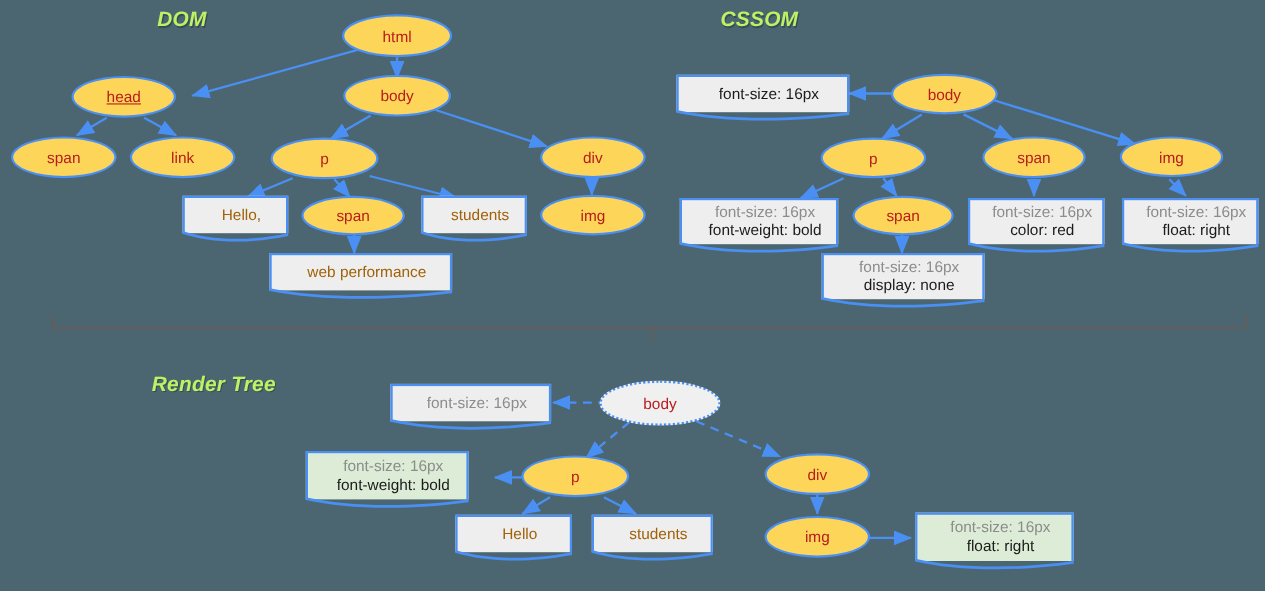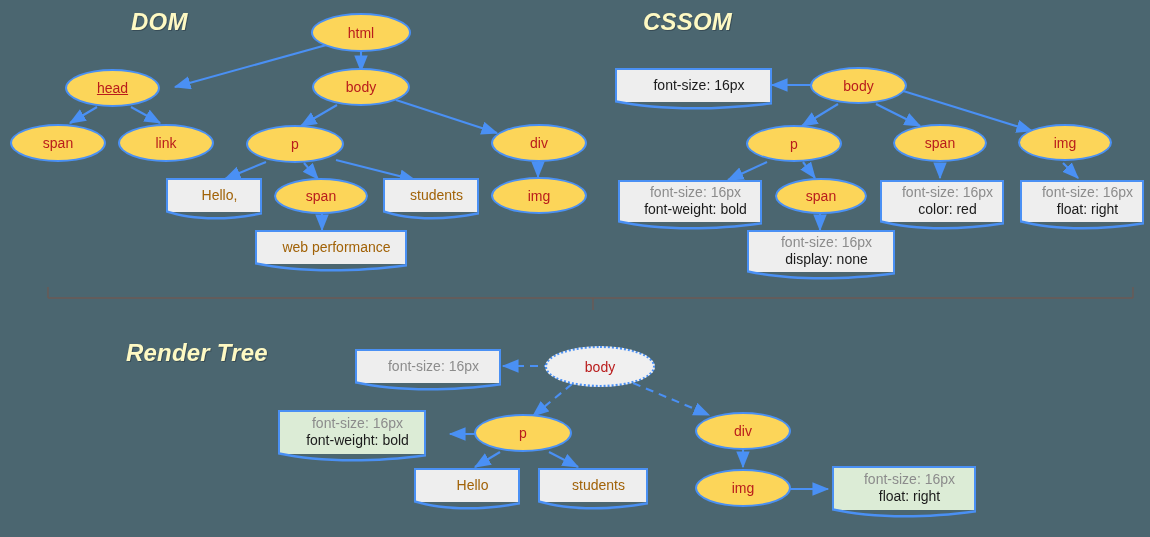--- a/index.html
+++ b/index.html
@@ -8,24 +8,25 @@
     background:#4b6670;
     font-family:"Liberation Sans", sans-serif;
     overflow:hidden;
     position:relative;
   }
   #stage{position:absolute;inset:0;width:1150px;height:537px;}
   svg.layer{position:absolute;left:0;top:0;width:1150px;height:537px;overflow:visible;}
   .sec-title{
     position:absolute;
     font-weight:bold;font-style:italic;
-    font-size:24px;color:#fef9c3;
+    font-size:19px;color:#bef264;
     letter-spacing:.2px;
     text-shadow:1px 1px 0 rgba(20,30,40,.35);
     white-space:nowrap;
+    margin-left:12px;
   }
   .node{position:absolute;}
   .ell{
     display:flex;align-items:center;justify-content:center;
     border-radius:50%;
     background:#fcd559;
     border:2px solid #4a90f4;
     color:#b91c1c;font-size:14px;
     box-sizing:border-box;
   }
@@ -150,21 +151,21 @@
       </span>
   </div>
   <div class="box" style="left:383px;top:178px;width:96px;height:34px;">
     <span class="single">students</span>
     <span class="wave">
         <svg viewBox="0 0 100 12" preserveAspectRatio="none">
           <path d="M0,1 C25,9 60,11 100,3 L100,5.5 C60,13.5 25,11.5 0,3.5 Z" fill="#4a90f4"></path>
         </svg>
       </span>
   </div>
-  <div class="box" style="left:255px;top:230px;width:152px;height:34px;">
+  <div class="box" style="left:245px;top:230px;width:166px;height:34px;">
     <span class="single">web performance</span>
     <span class="wave">
         <svg viewBox="0 0 100 12" preserveAspectRatio="none">
           <path d="M0,1 C25,9 60,11 100,3 L100,5.5 C60,13.5 25,11.5 0,3.5 Z" fill="#4a90f4"></path>
         </svg>
       </span>
   </div>
 
   <div class="node ell" style="left:810px;top:67px;width:97px;height:37px;">
       <span>body</span>

